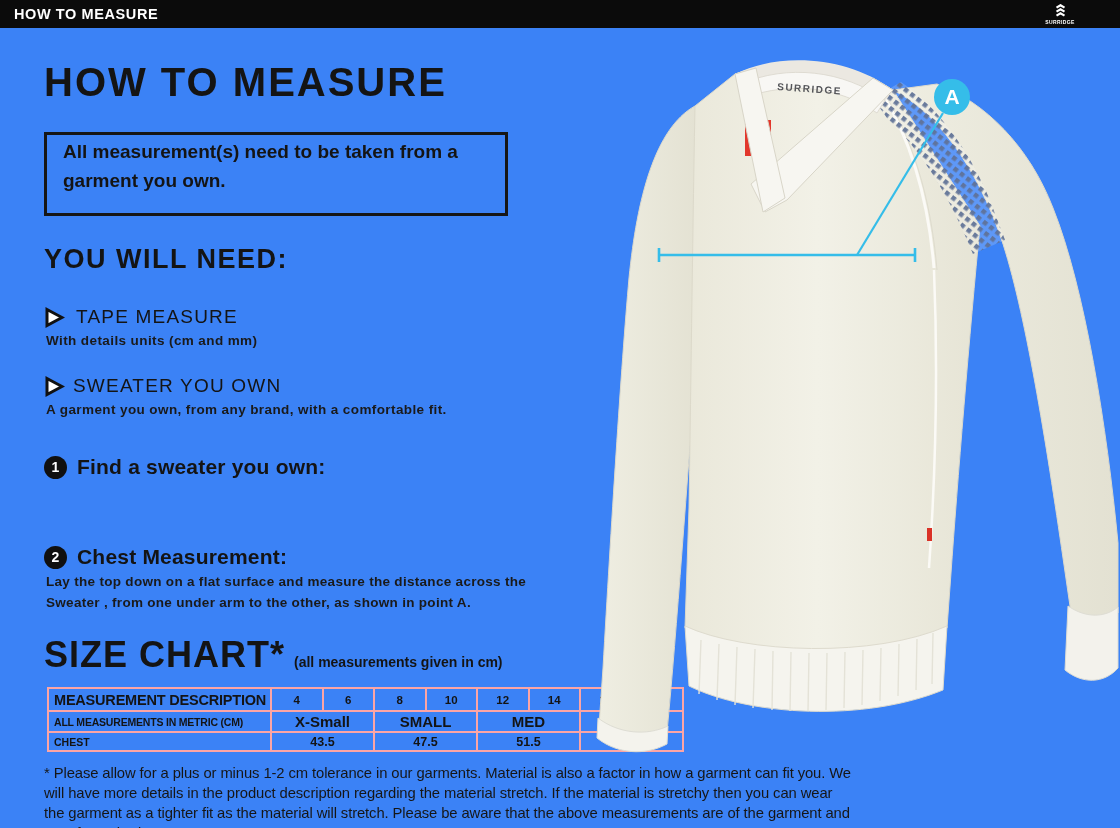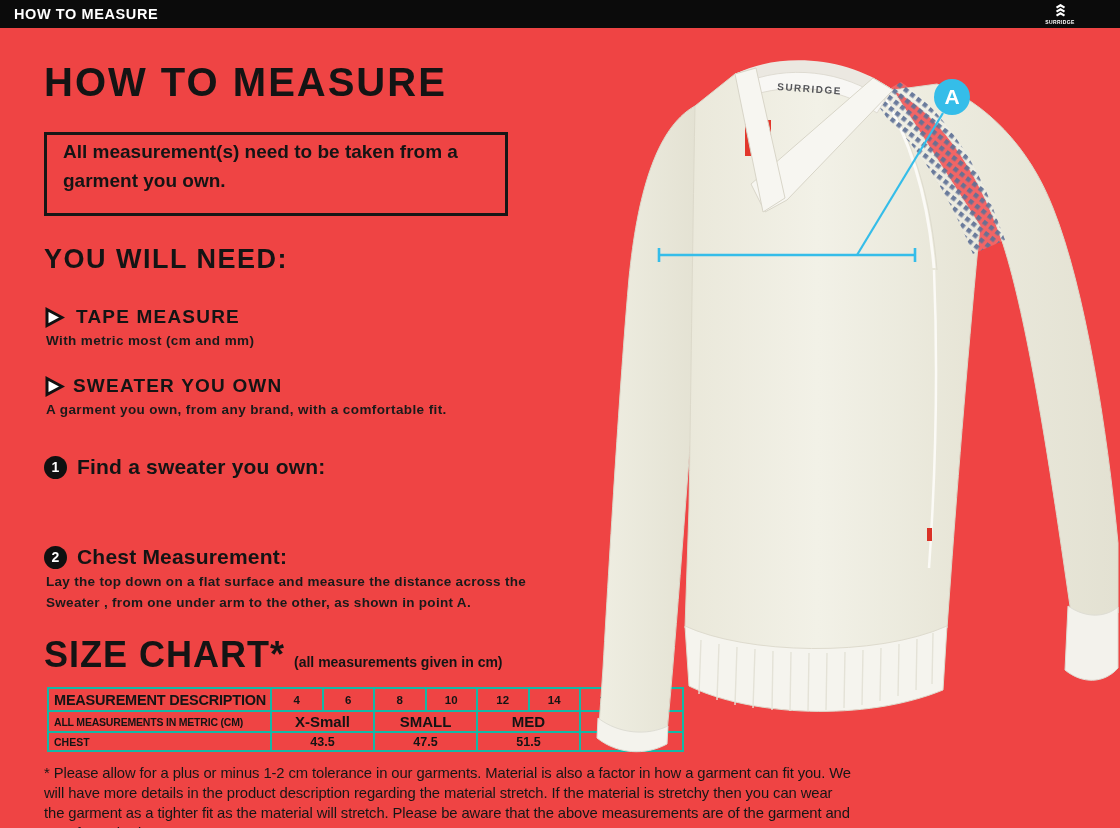--- a/index.html
+++ b/index.html
@@ -1,18 +1,18 @@
 <!DOCTYPE html>
 <html><head>
 <meta charset="utf-8">
 <style>
   * { margin:0; padding:0; box-sizing:border-box; }
   html,body { background:#ffffff; }
   #canvas {
-    position:relative; width:1120px; height:828px; background:#ef4444;
+    position:relative; width:1120px; height:828px; background:#3b82f6;
     font-family:"Liberation Sans", sans-serif; color:#111; overflow:hidden;
   }
   
   .topbar { position:absolute; top:0; left:0; width:1120px; height:28px; background:#0b0b0b; }
   .topbar-title {
     position:absolute; left:14px; top:0; height:28px; line-height:28px;
     color:#fff; font-size:14.5px; font-weight:bold; letter-spacing:.6px;
   }
   .brand-logo { position:absolute; left:1042px; top:1px; width:36px; height:26px;
     display:flex; flex-direction:column; align-items:center; justify-content:center; gap:1px; }
@@ -21,37 +21,37 @@
   .h1 { position:absolute; left:44px; top:60px; font-size:40px; font-weight:bold;
         letter-spacing:2px; color:#141414; }
   .note-box {
     position:absolute; left:44px; top:132px; width:464px; height:84px;
     border:3px solid #161616; padding:3px 16px;
     font-size:19px; font-weight:bold; line-height:1.5; color:#141414;
   }
   .h2 { position:absolute; left:44px; font-size:27px; font-weight:bold; letter-spacing:1.5px; color:#141414; }
   .h2.ywn { top:244px; }
   .need-item { position:absolute; left:44px; display:flex; align-items:center; gap:11px; }
-  .need-item .lbl { font-size:19px; font-weight:bold; letter-spacing:1.2px; color:#141414; }
+  .need-item .lbl { font-size:19px; font-weight:normal; letter-spacing:1.2px; color:#141414; }
   .need-desc { position:absolute; left:46px; font-size:13.5px; font-weight:bold; color:#1a1a1a; letter-spacing:.4px; }
   .step-head { position:absolute; left:44px; display:flex; align-items:center; gap:10px; }
   .step-badge {
     width:23px; height:23px; border-radius:50%; background:#101010; color:#fff;
     font-size:14px; font-weight:bold; display:flex; align-items:center; justify-content:center; flex:0 0 auto;
   }
   .step-title { font-size:21px; font-weight:bold; color:#141414; letter-spacing:.2px; }
   .step-body { position:absolute; left:46px; width:505px; font-size:13.5px; font-weight:bold;
                line-height:1.55; color:#1a1a1a; letter-spacing:.3px; }
   .sc-row { position:absolute; left:44px; top:634px; display:flex; align-items:baseline; }
   .sc-title { font-size:36px; font-weight:bold; letter-spacing:1px; color:#141414; }
   .sc-note { font-size:14px; font-weight:bold; margin-left:9px; color:#141414; }
   
   .size-table { position:absolute; left:47px; top:687px; border-collapse:collapse;
                 table-layout:fixed; width:635px; border:2px solid #1b1b1b; }
-  .size-table td, .size-table th { border:2px solid #14b8a6; text-align:center;
+  .size-table td, .size-table th { border:2px solid #fca5a5; text-align:center;
                 padding:0; color:#141414; overflow:hidden; white-space:nowrap; }
   .size-table .c1 { text-align:left; padding-left:5px; }
   .r1 td, .r1 th { height:23px; }
   .r2 td, .r2 th { height:21px; }
   .r3 td, .r3 th { height:19px; }
   .hdr  { font-size:14.5px; font-weight:bold; letter-spacing:-.2px; }
   .sz   { font-size:11.5px; font-weight:bold; }
   .metric { font-size:10.5px; font-weight:bold; letter-spacing:-.2px; }
   .grp  { font-size:15px; font-weight:bold; }
   .chest{ font-size:10.5px; font-weight:bold; }
@@ -91,21 +91,21 @@
   </div>
 
   <div class="h2 ywn">YOU WILL NEED:</div>
 
   <div class="need-item" style="top:306px;">
     <svg width="21" height="21" viewBox="0 0 21 21">
       <polygon points="3,2.5 18,10.5 3,18.5" fill="#fff" stroke="#111" stroke-width="3"></polygon>
     </svg>
     <span class="lbl">TAPE MEASURE</span>
   </div>
-  <div class="need-desc" style="top:333px;">With metric most (cm and mm)</div>
+  <div class="need-desc" style="top:333px;">With details units (cm and mm)</div>
 
   <div class="need-item" style="top:375px;gap:8px;">
     <svg width="21" height="21" viewBox="0 0 21 21">
       <polygon points="3,2.5 18,10.5 3,18.5" fill="#fff" stroke="#111" stroke-width="3"></polygon>
     </svg>
     <span class="lbl">SWEATER YOU OWN</span>
   </div>
   <div class="need-desc" style="top:402px;">A garment you own, from any brand, with a comfortable fit.</div>
 
   <div class="step-head" style="top:455px;">

